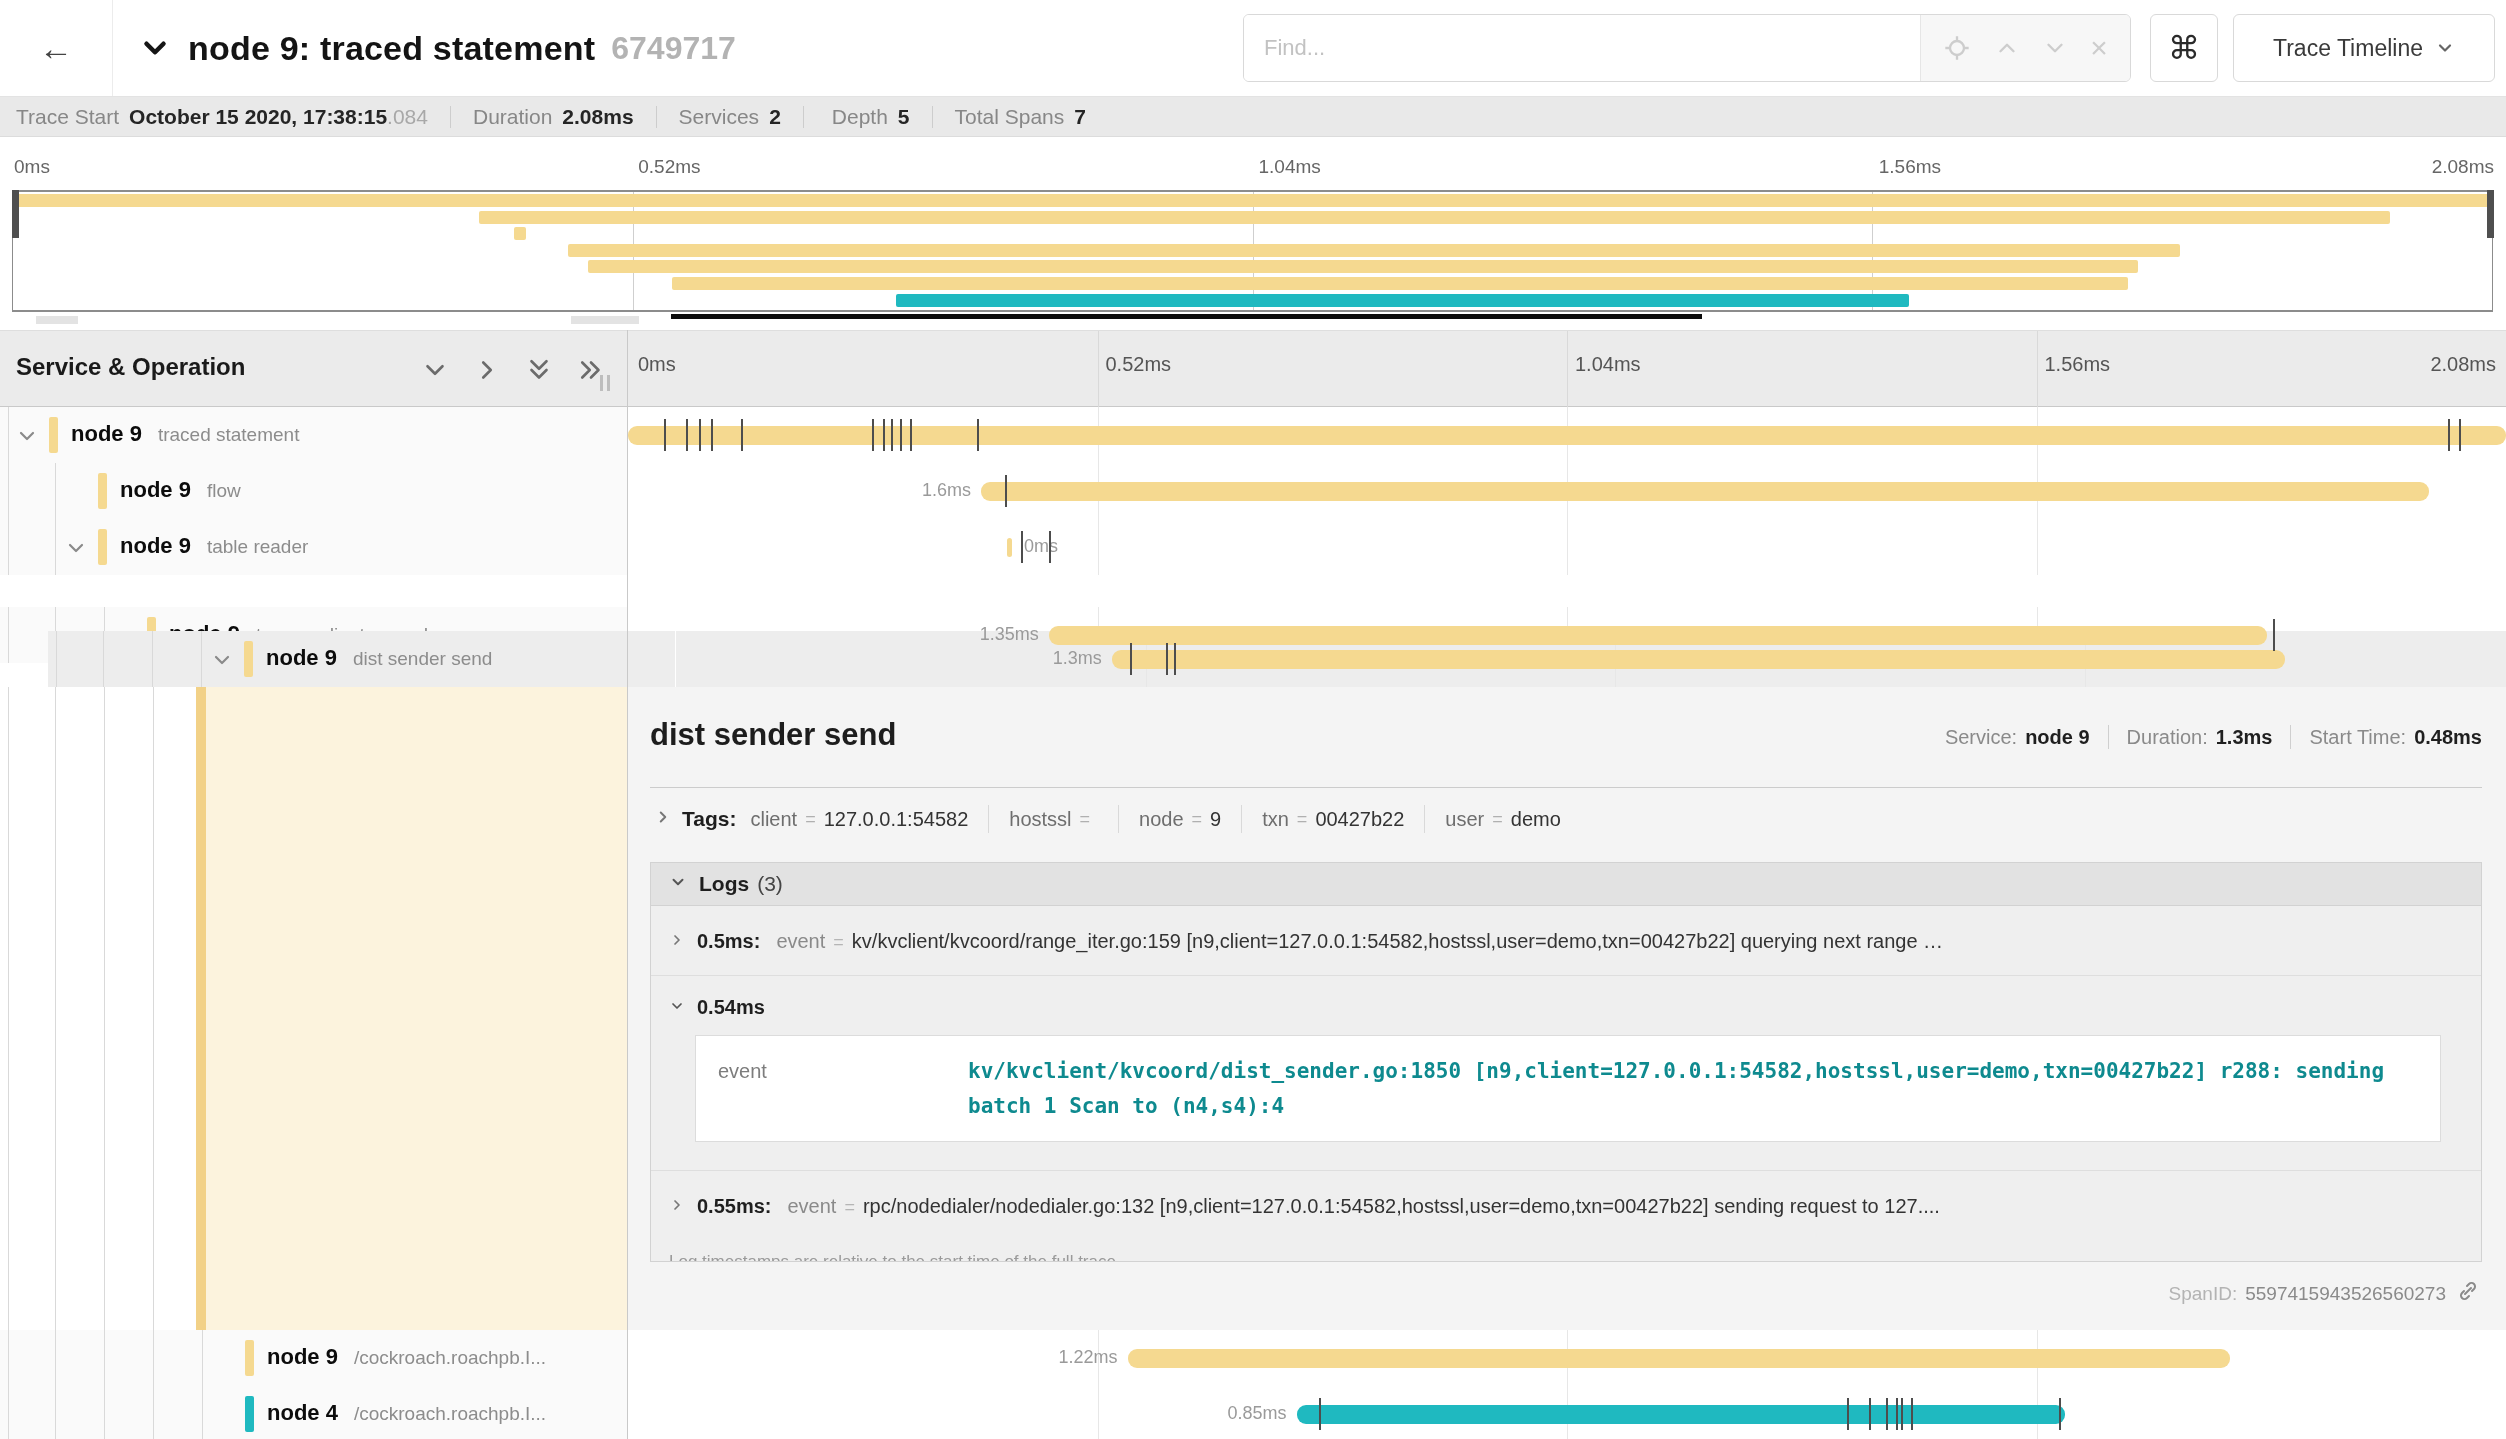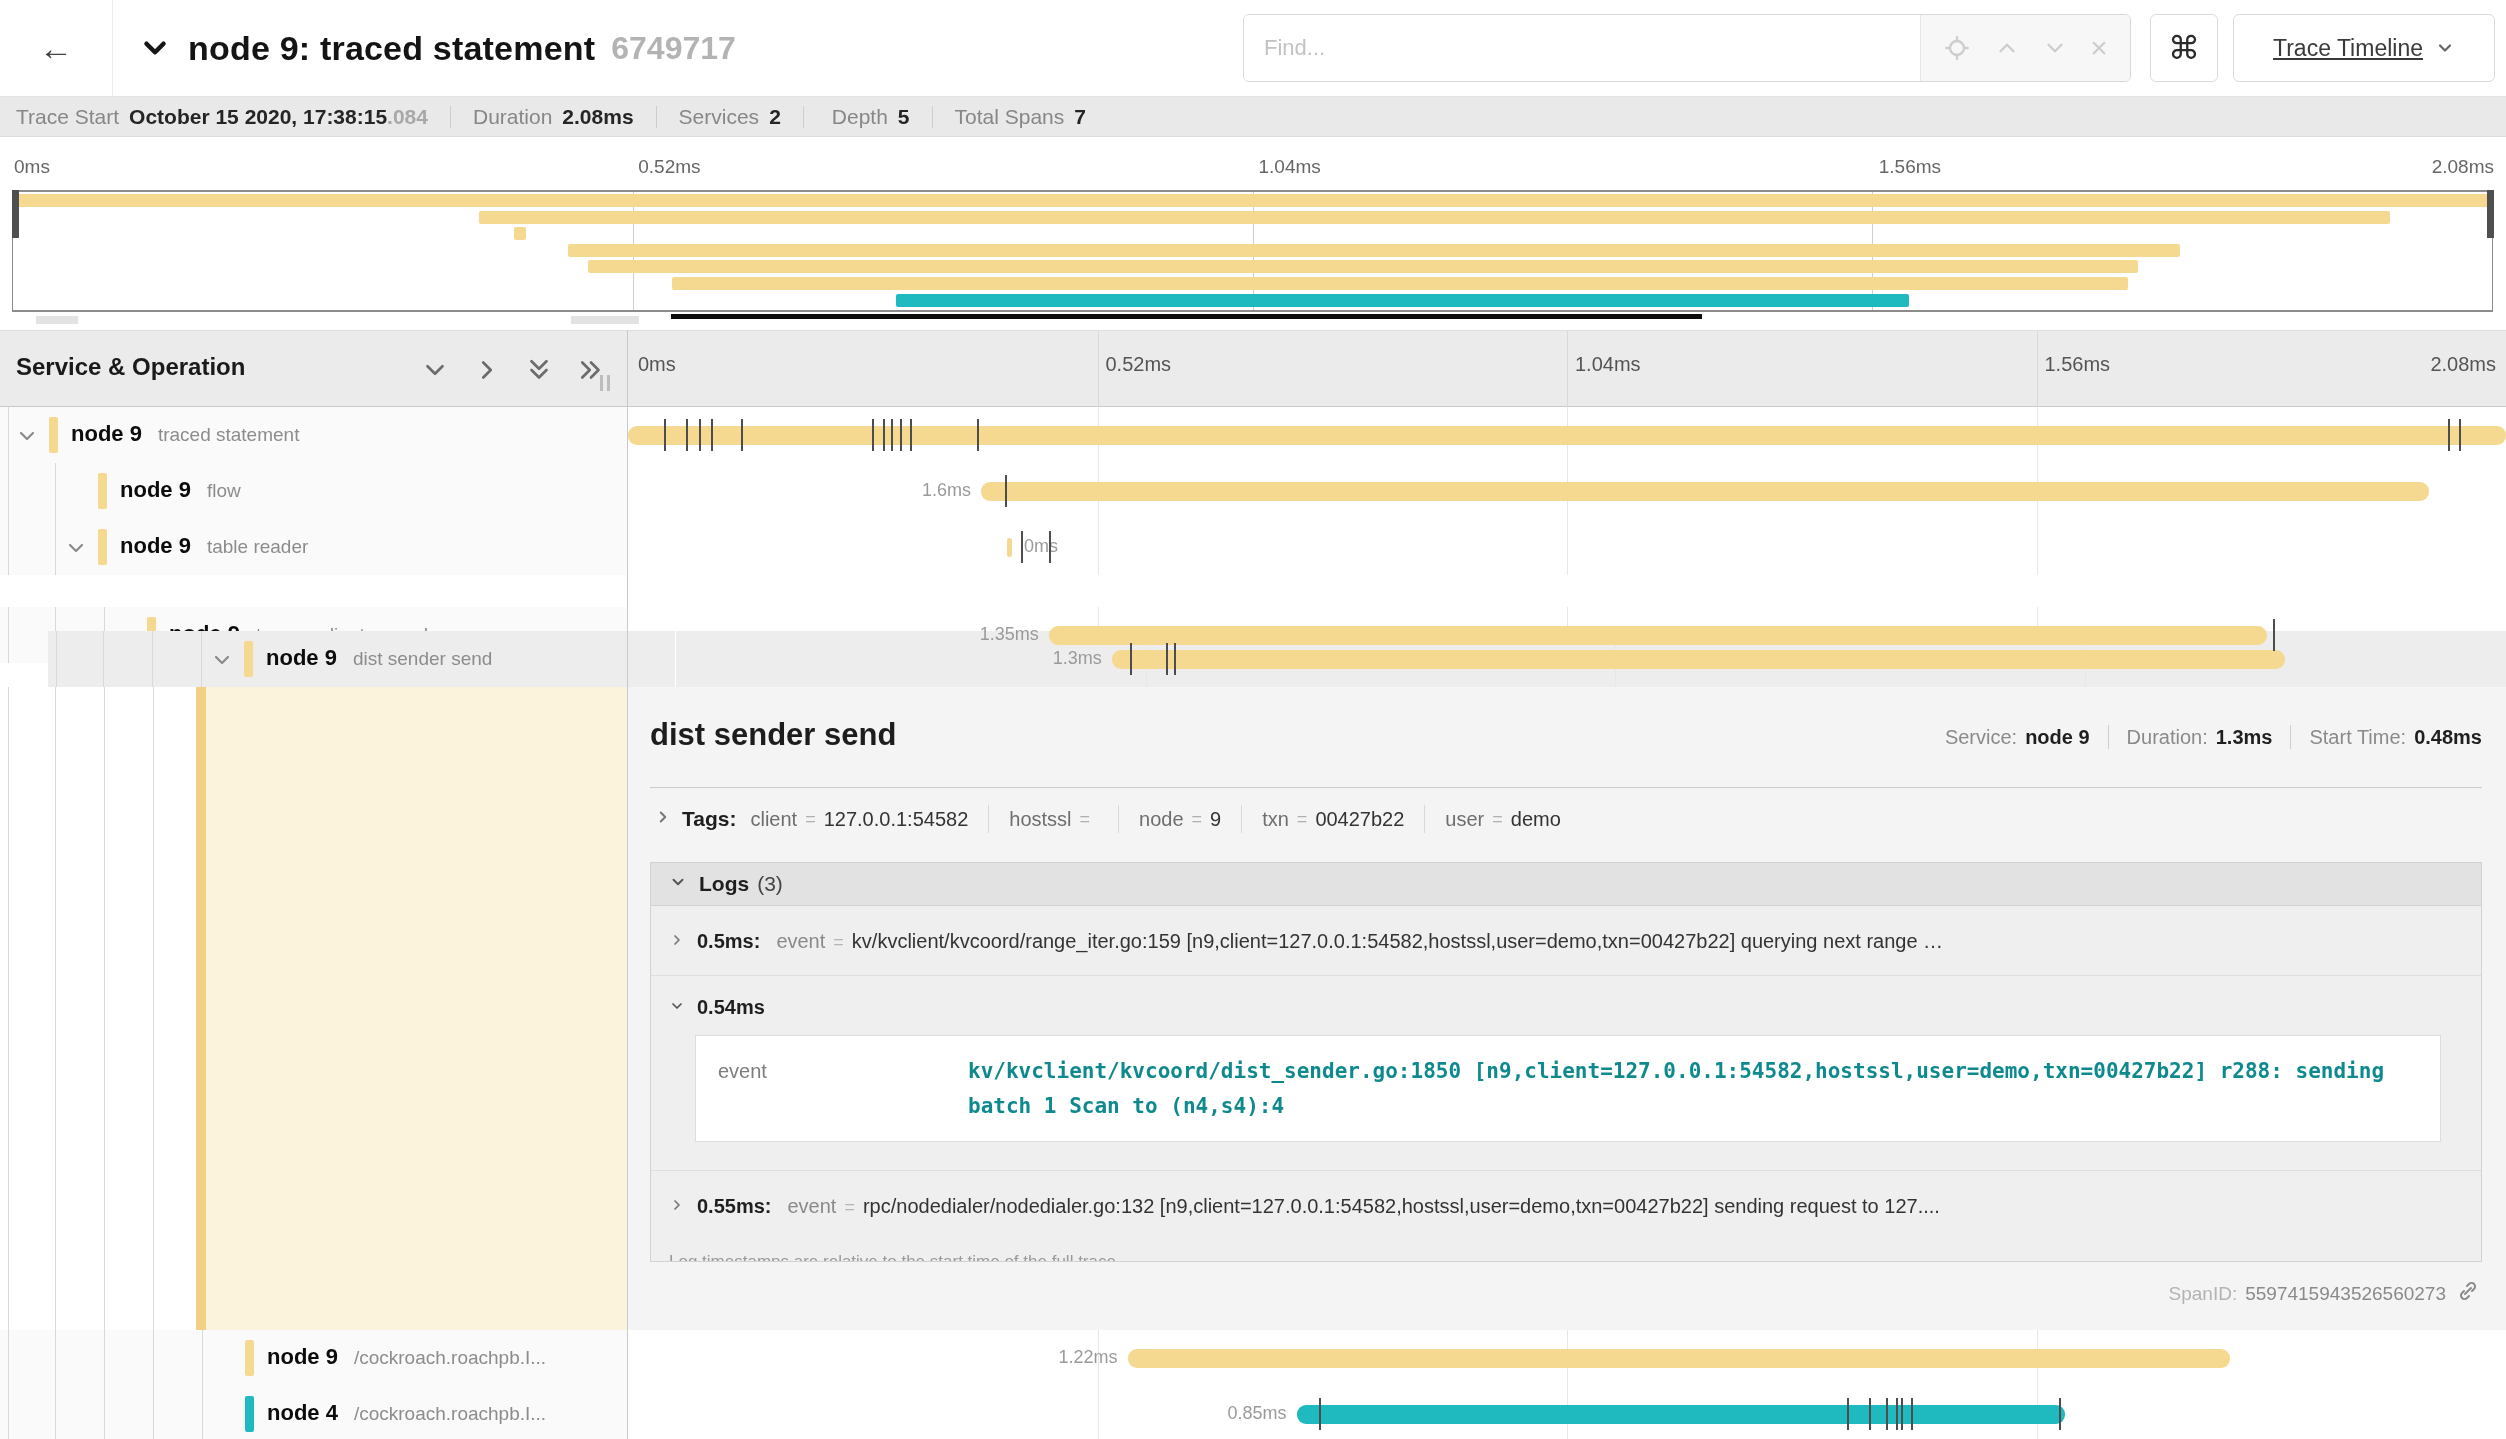--- a/index.html
+++ b/index.html
@@ -18,29 +18,29 @@
             display:flex;overflow:hidden;background:#fff;}
   .find-input{flex:0 0 636px;border:none;outline:none;font-size:22px;padding:0 20px;color:#444;
               font-family:"Liberation Sans","DejaVu Sans",sans-serif;background:#fff;}
   .find-input::placeholder{color:#c2c2c2;}
   .find-tools{flex:1;background:#f7f7f7;border-left:1px solid #e6e6e6;display:flex;align-items:center;
               justify-content:space-evenly;color:#cdcdcd;}
   .find-tools .fi{font-size:26px;color:#cdcdcd;display:flex;align-items:center;}
   .btn{position:absolute;top:14px;height:66px;border:1px solid #d9d9d9;border-radius:6px;background:#fff;
        display:flex;align-items:center;justify-content:center;cursor:pointer;}
   .btn-kbd{left:2150px;width:66px;font-size:32px;color:#2b2b2b;}
-  .btn-view{left:2233px;width:260px;font-size:23px;color:#3a3a3a;gap:12px;text-decoration:underline;}
+  .btn-view{left:2233px;width:260px;font-size:23px;color:#3a3a3a;gap:12px;}
   .btn-view .vchev{margin-top:4px;}
 
   
   .summary{position:absolute;left:0;top:97px;width:2506px;height:40px;background:#e9e9e9;
            border-bottom:1px solid #dcdcdc;display:flex;align-items:center;padding-left:16px;box-sizing:border-box;
            font-size:21px;color:#878787;white-space:nowrap;}
   .summary b{color:#252525;margin-left:10px;}
-  .summary .msfrac{color:#a8a8a8;font-weight:bold;}
+  .summary .msfrac{color:#a8a8a8;font-weight:normal;}
   .sum-sep{width:1px;height:22px;background:#cdcdcd;margin:0 22px;}
 
   
   .mmlabels{position:absolute;left:0;top:156px;width:2506px;height:28px;font-size:19px;color:#666;}
   .mmlabels div{position:absolute;top:0;}
   .mmbox{position:absolute;left:12px;top:190px;width:2481px;height:122px;background:#fff;
          border:1px solid #8c8c8c;border-top:2px solid #8c8c8c;border-bottom:2px solid #8c8c8c;box-sizing:border-box;}
   .mmgrid{position:absolute;top:0;bottom:0;width:1px;background:#cfcfcf;}
   .mmbar{position:absolute;height:13px;border-radius:2px;}
   .mmhandle{position:absolute;top:190px;width:7px;height:48px;background:#4f4f4f;}

